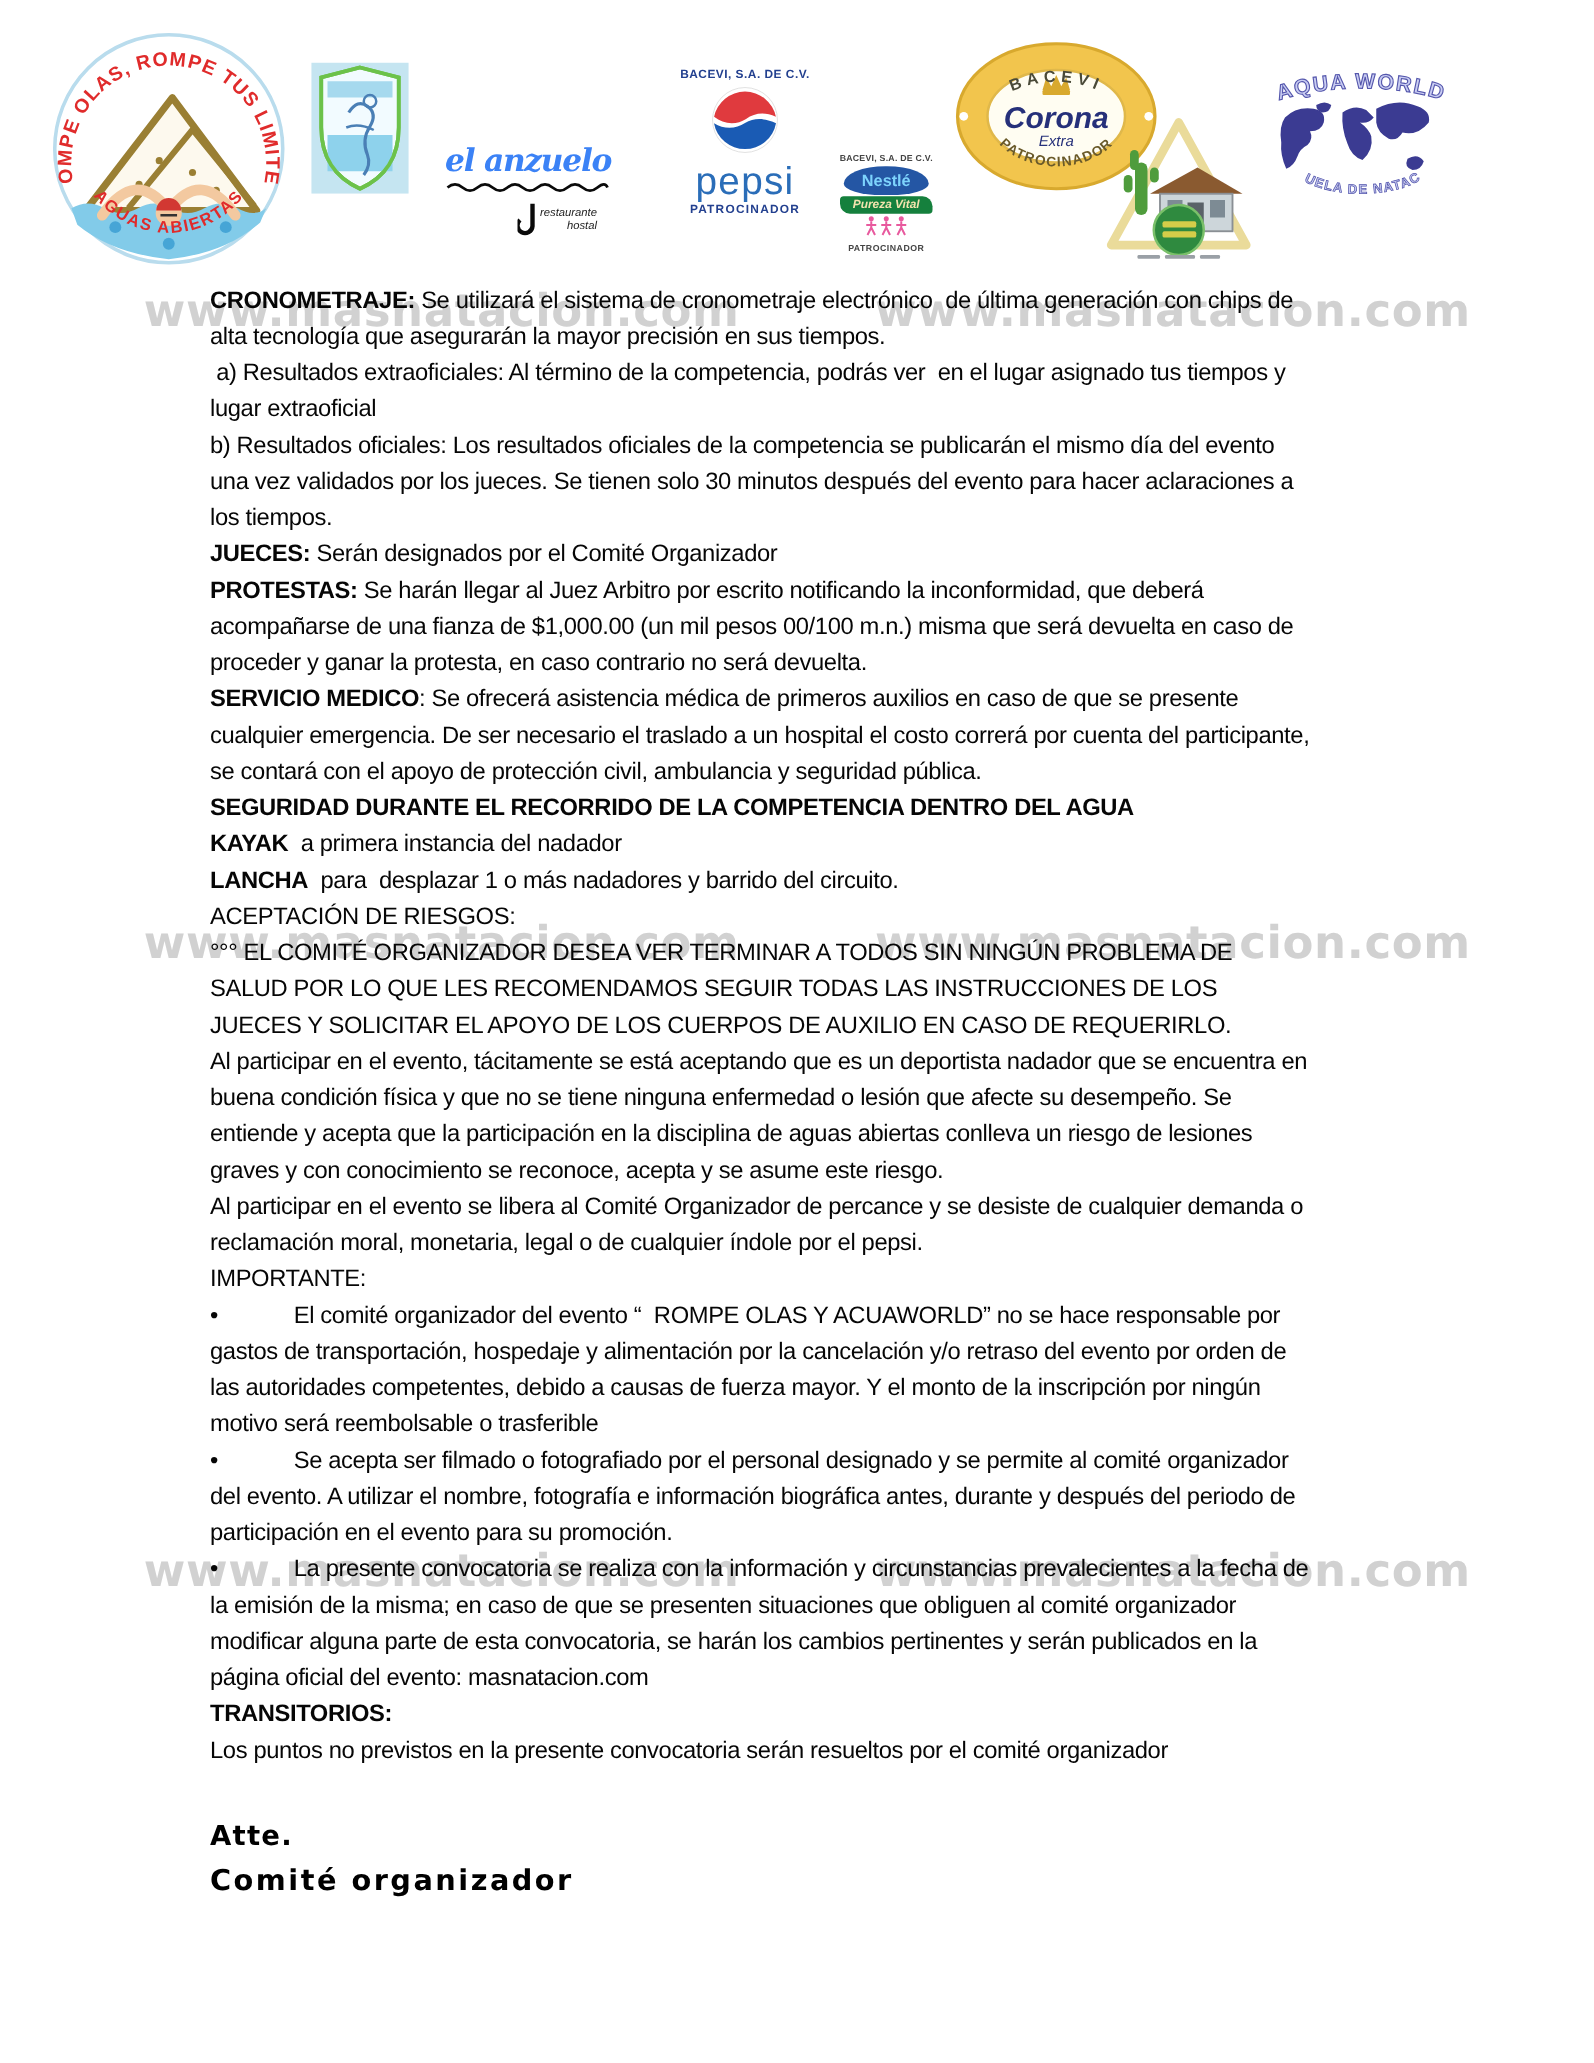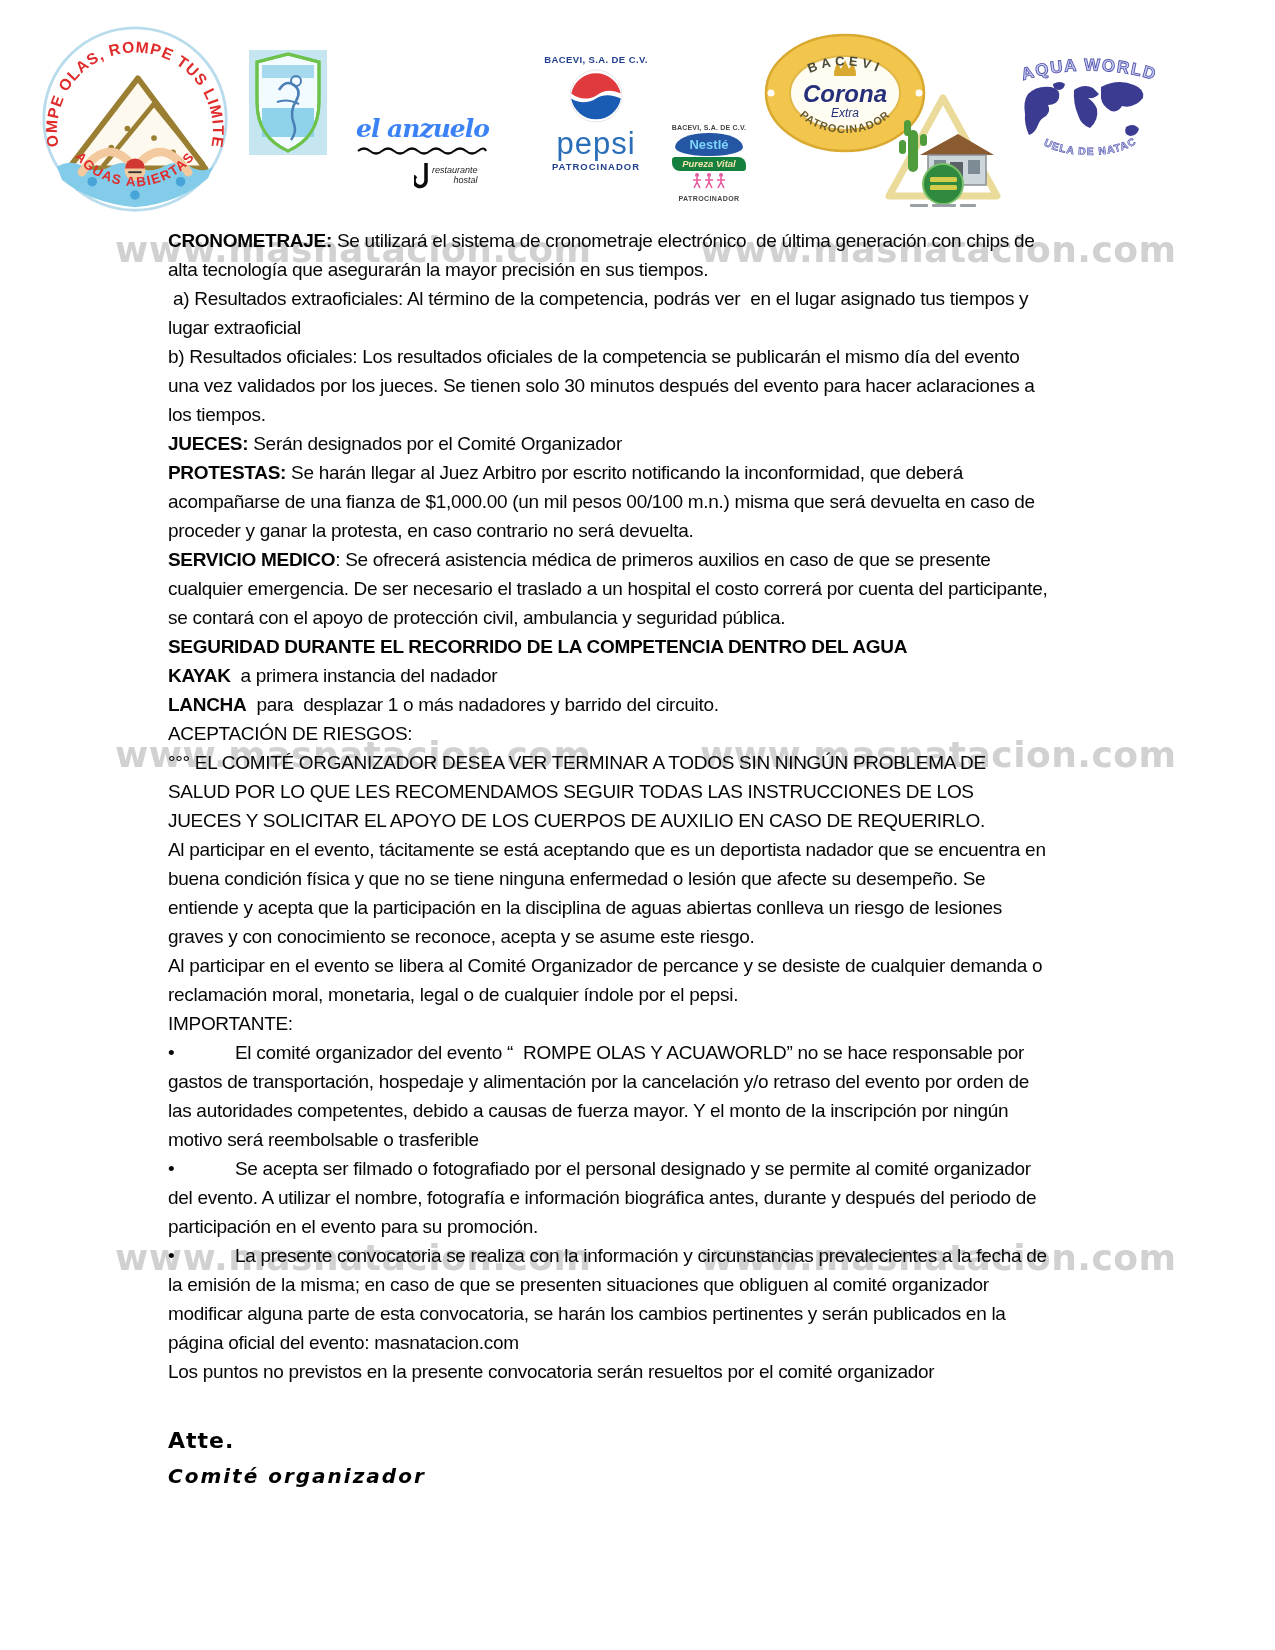--- a/index.html
+++ b/index.html
@@ -44,21 +44,21 @@
   
   .doc-body{position:absolute;left:168px;top:226px;width:880px;z-index:2;}
   .para{margin:0;font-size:19px;line-height:29px;letter-spacing:-0.3px;color:#060606;
         white-space:pre-wrap;}
   .para b{font-weight:bold;}
   .bullet{display:inline-block;width:67px;}
 
   .signature{margin-top:40px;text-align:left;font-family:"DejaVu Sans",sans-serif;
              font-weight:bold;color:#000;}
   .sig-line1{font-size:22px;line-height:30px;letter-spacing:1px;}
-  .sig-line2{font-size:20px;line-height:40px;letter-spacing:2px;font-style:italic;}
+  .sig-line2{font-size:23px;line-height:40px;letter-spacing:2px;}
 
   svg text{font-family:"Liberation Sans",sans-serif;}
 </style>
 </head>
 <body>
 
 <div class="page">
 
   <span class="watermark" style="left:115px;top:233px;">www.masnatacion.com</span>
   <span class="watermark" style="left:700px;top:233px;">www.masnatacion.com</span>
@@ -239,20 +239,21 @@
     <p class="para"><b>KAYAK</b><span>  a primera instancia del nadador</span></p>
     <p class="para"><b>LANCHA</b><span>  para  desplazar 1 o más nadadores y barrido del circuito.</span></p>
     <p class="para"><span>ACEPTACIÓN DE RIESGOS:</span></p>
     <p class="para"><span>°°° EL COMITÉ ORGANIZADOR DESEA VER TERMINAR A TODOS SIN NINGÚN PROBLEMA DE SALUD POR LO QUE LES RECOMENDAMOS SEGUIR TODAS LAS INSTRUCCIONES DE LOS JUECES Y SOLICITAR EL APOYO DE LOS CUERPOS DE AUXILIO EN CASO DE REQUERIRLO.</span></p>
     <p class="para"><span>Al participar en el evento, tácitamente se está aceptando que es un deportista nadador que se encuentra en buena condición física y que no se tiene ninguna enfermedad o lesión que afecte su desempeño. Se entiende y acepta que la participación en la disciplina de aguas abiertas conlleva un riesgo de lesiones graves y con conocimiento se reconoce, acepta y se asume este riesgo.</span></p>
     <p class="para"><span>Al participar en el evento se libera al Comité Organizador de percance y se desiste de cualquier demanda o reclamación moral, monetaria, legal o de cualquier índole por el pepsi.</span></p>
     <p class="para"><span>IMPORTANTE:</span></p>
     <p class="para"><span class="bullet">•</span><span>El comité organizador del evento “  ROMPE OLAS Y ACUAWORLD” no se hace responsable por gastos de transportación, hospedaje y alimentación por la cancelación y/o retraso del evento por orden de las autoridades competentes, debido a causas de fuerza mayor. Y el monto de la inscripción por ningún motivo será reembolsable o trasferible</span></p>
     <p class="para"><span class="bullet">•</span><span>Se acepta ser filmado o fotografiado por el personal designado y se permite al comité organizador del evento. A utilizar el nombre, fotografía e información biográfica antes, durante y después del periodo de participación en el evento para su promoción.</span></p>
     <p class="para"><span class="bullet">•</span><span>La presente convocatoria se realiza con la información y circunstancias prevalecientes a la fecha de la emisión de la misma; en caso de que se presenten situaciones que obliguen al comité organizador modificar alguna parte de esta convocatoria, se harán los cambios pertinentes y serán publicados en la página oficial del evento: masnatacion.com</span></p>
+    <p class="para"><b>TRANSITORIOS:</b><span></span></p>
     <p class="para"><span>Los puntos no previstos en la presente convocatoria serán resueltos por el comité organizador</span></p>
 
     <div class="signature">
       <div class="sig-line1">Atte.</div>
       <div class="sig-line2">Comité organizador</div>
     </div>
   </div>
 
 </div>
 

